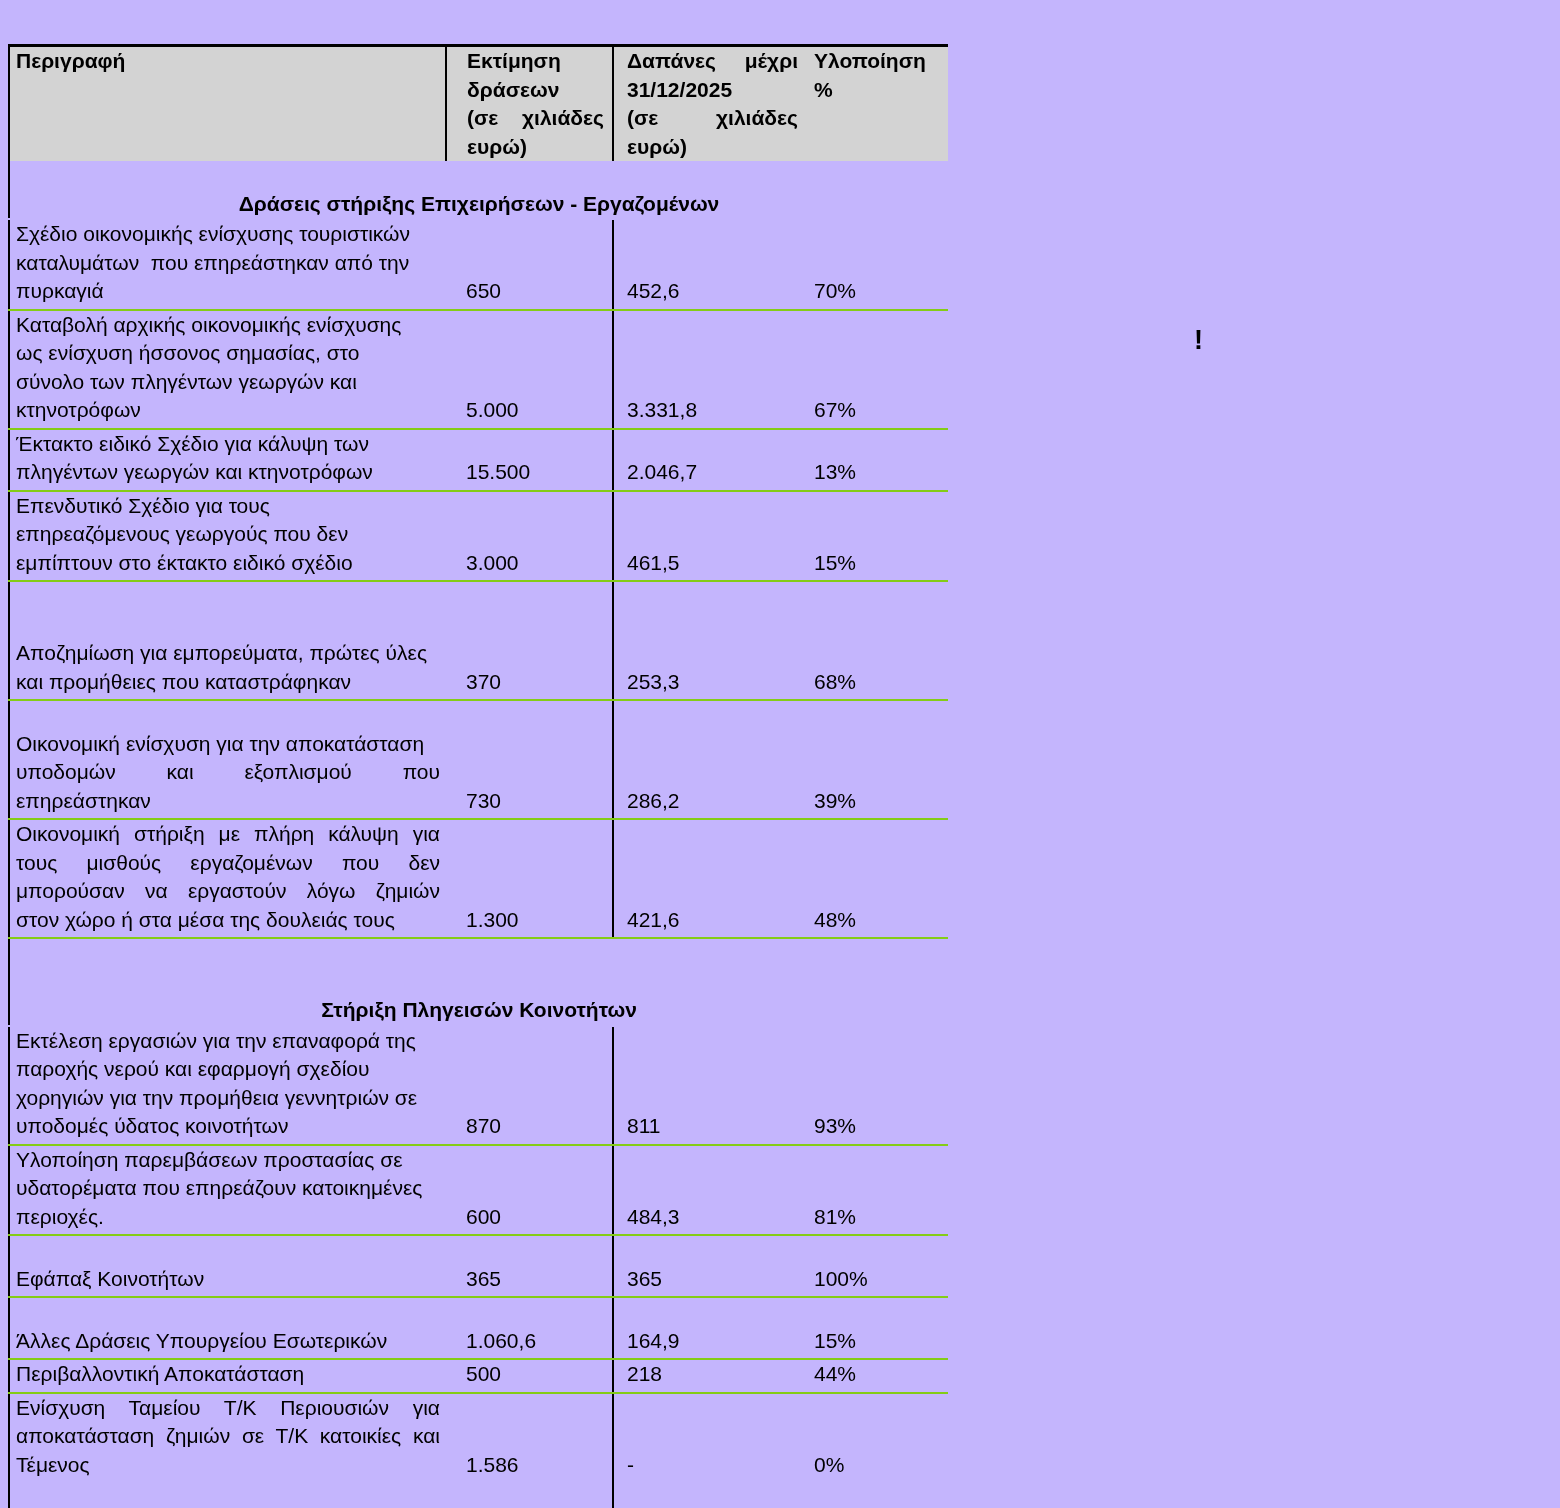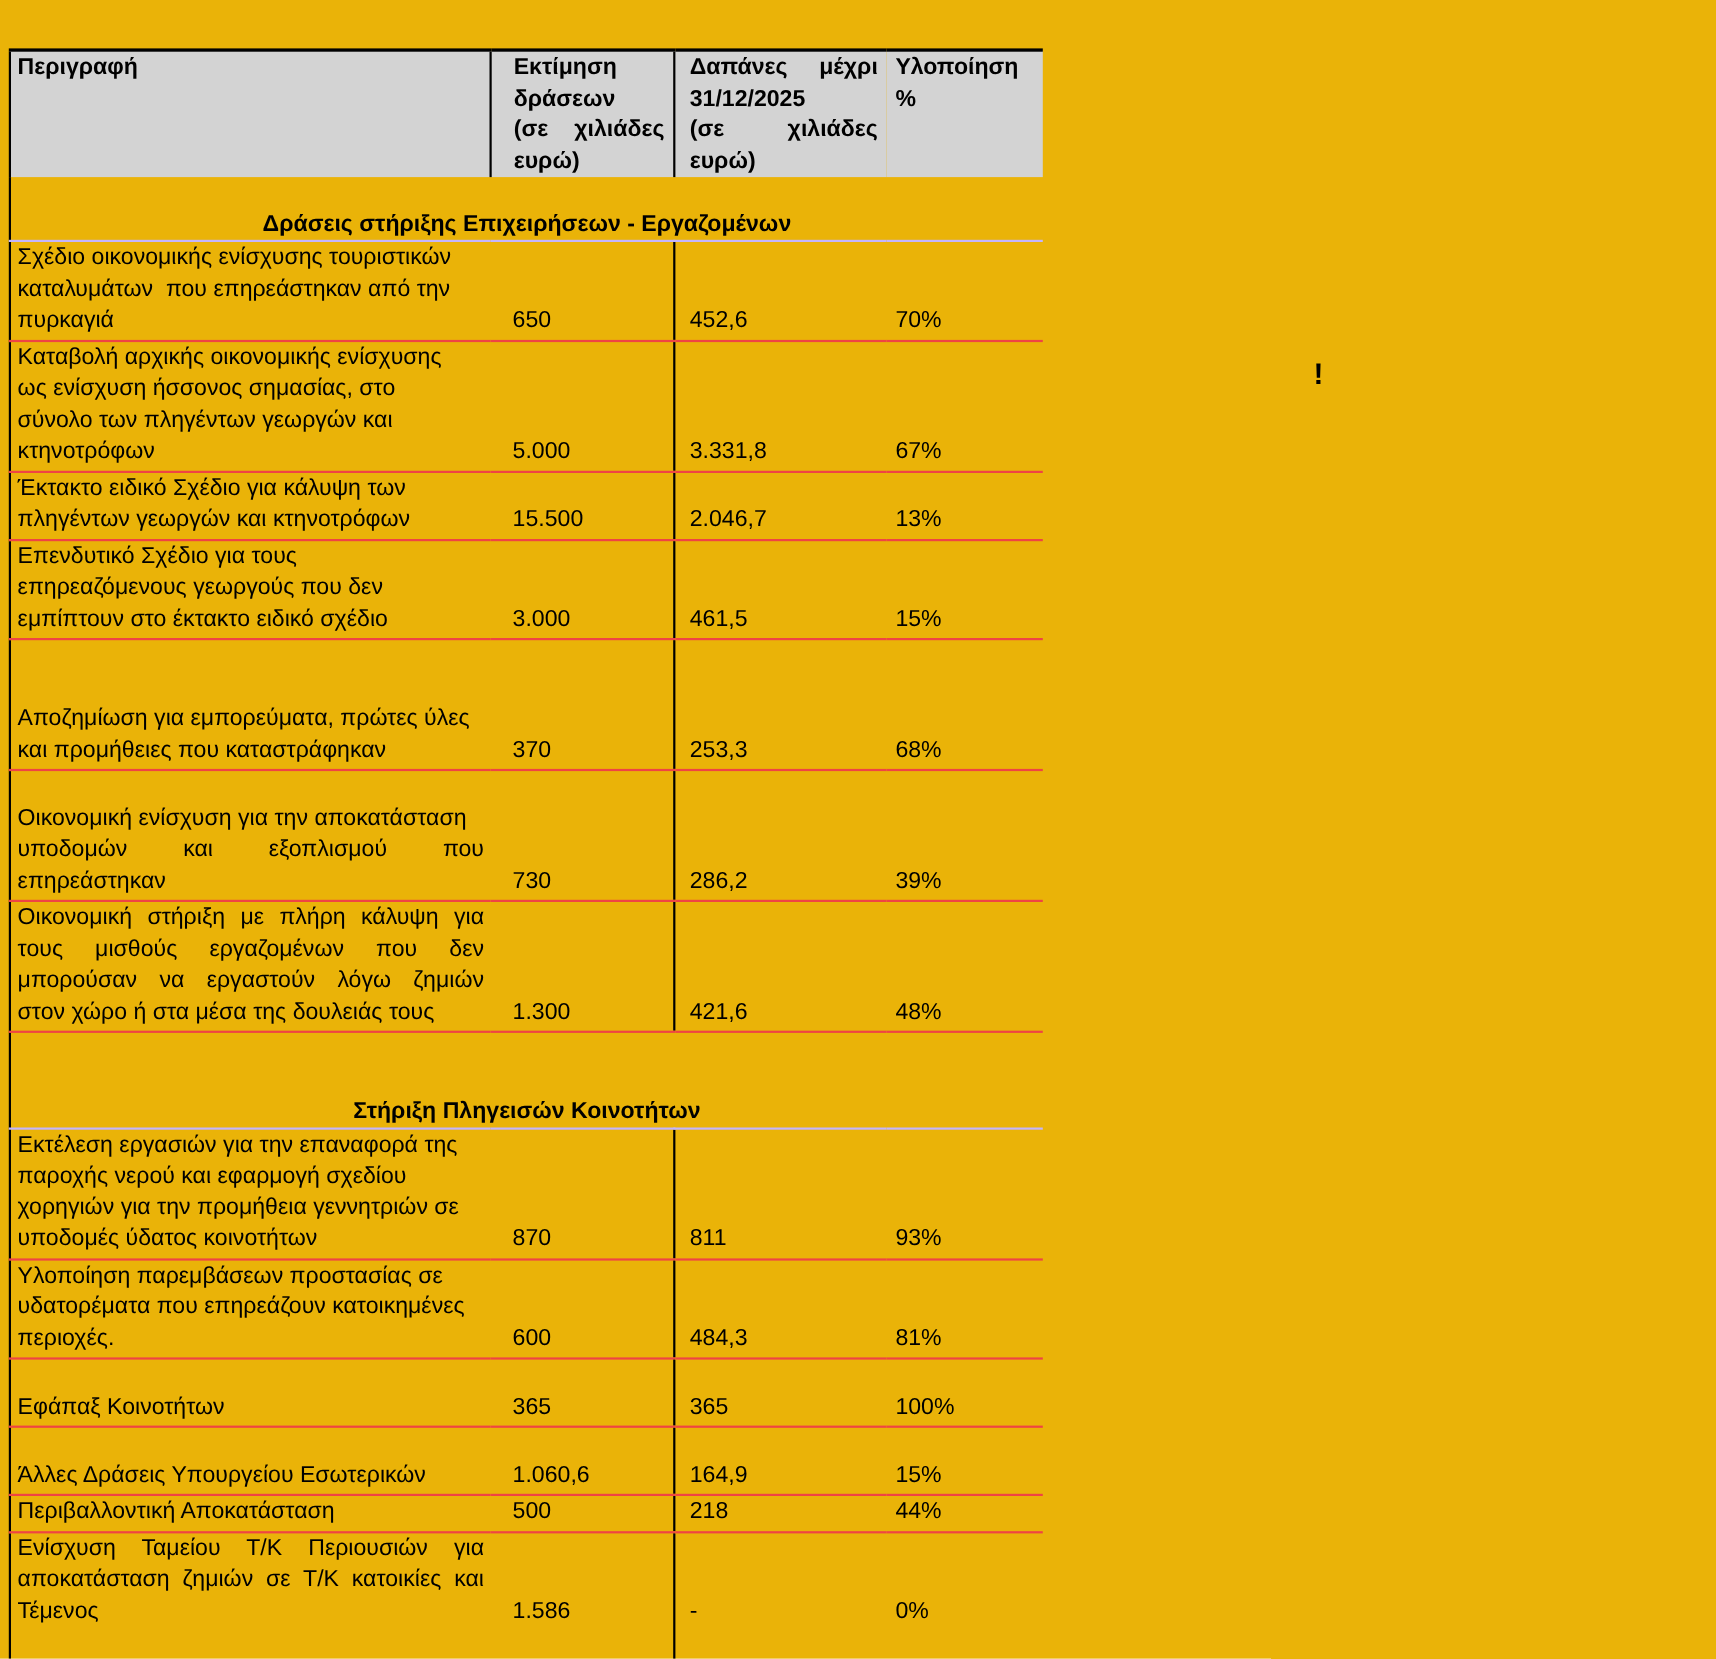--- a/index.html
+++ b/index.html
@@ -1,18 +1,18 @@
 <!DOCTYPE html>
 <html><head>
 <meta charset="utf-8">
 <style>
   html,body { margin:0; padding:0; background:#ffffff; }
   .page {
     position:relative; width:1560px; height:1508px;
-    background:#eab308; overflow:hidden;
+    background:#c4b5fd; overflow:hidden;
     font-family:"Liberation Sans", sans-serif; color:#000;
   }
   table.doc {
     position:absolute; left:8px; top:44px;
     width:939px; border-collapse:collapse; table-layout:fixed;
     font-size:21px;
   }
   table.doc td, table.doc th { padding:0; margin:0; }
   
   thead th {
@@ -23,21 +23,21 @@
   
   .line { height:28.5px; line-height:28.5px; white-space:pre; overflow:visible; }
   .jst  { white-space:normal; text-align:justify; text-align-last:justify; -moz-text-align-last:justify; }
   
   .c1 .line { padding-left:6px;  padding-right:6px; }
   .c2 .line { padding-left:20px;  padding-right:8px; }
   .c3 .line { padding-left:13px; padding-right:8px; }
   .c4 .line { padding-left:8px;  padding-right:6px; }
   
   .bl  { border-left:2px solid #000; }
-  tr.data > td { border-bottom:2px solid #ef4444; vertical-align:bottom; padding-bottom:3px; }
+  tr.data > td { border-bottom:2px solid #84cc16; vertical-align:bottom; padding-bottom:3px; }
   tr.data.nob > td { border-bottom:none; }
   tr.section > td {
     border-left:2px solid #000; border-bottom:2px solid #c4b5fd;
     vertical-align:bottom;
   }
   tr.section .line { text-align:center; font-weight:bold; white-space:pre; }
   
   .stray {
     position:absolute; left:1194px; top:327px;
     font-size:27px; line-height:27px; font-weight:bold;

